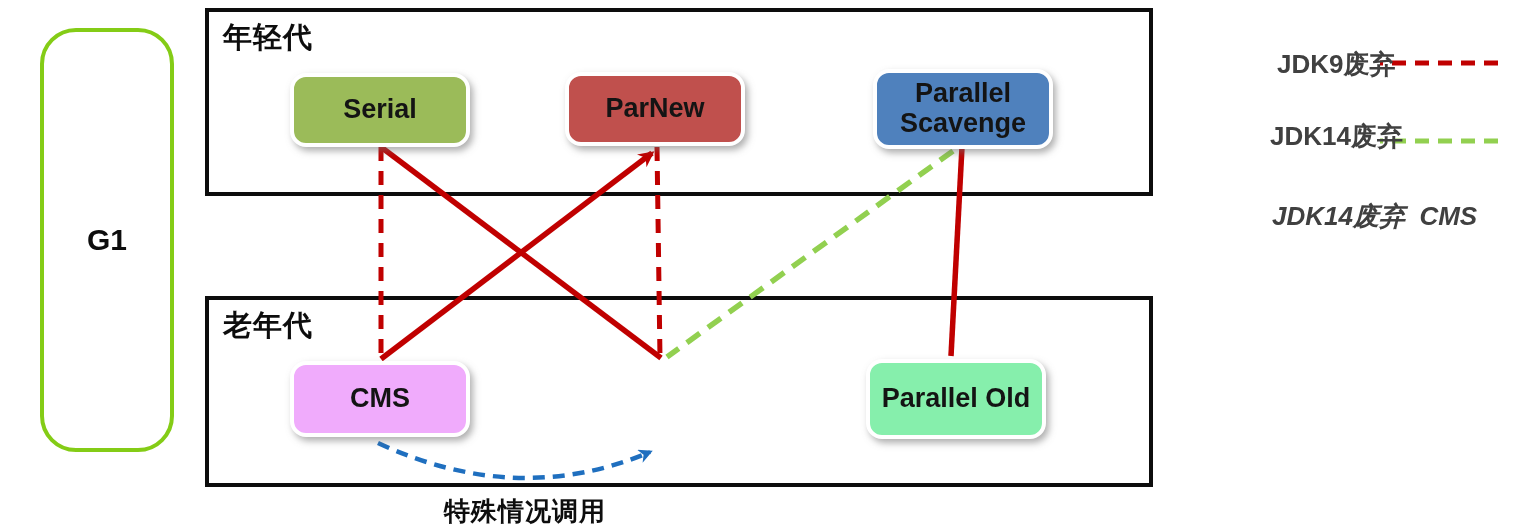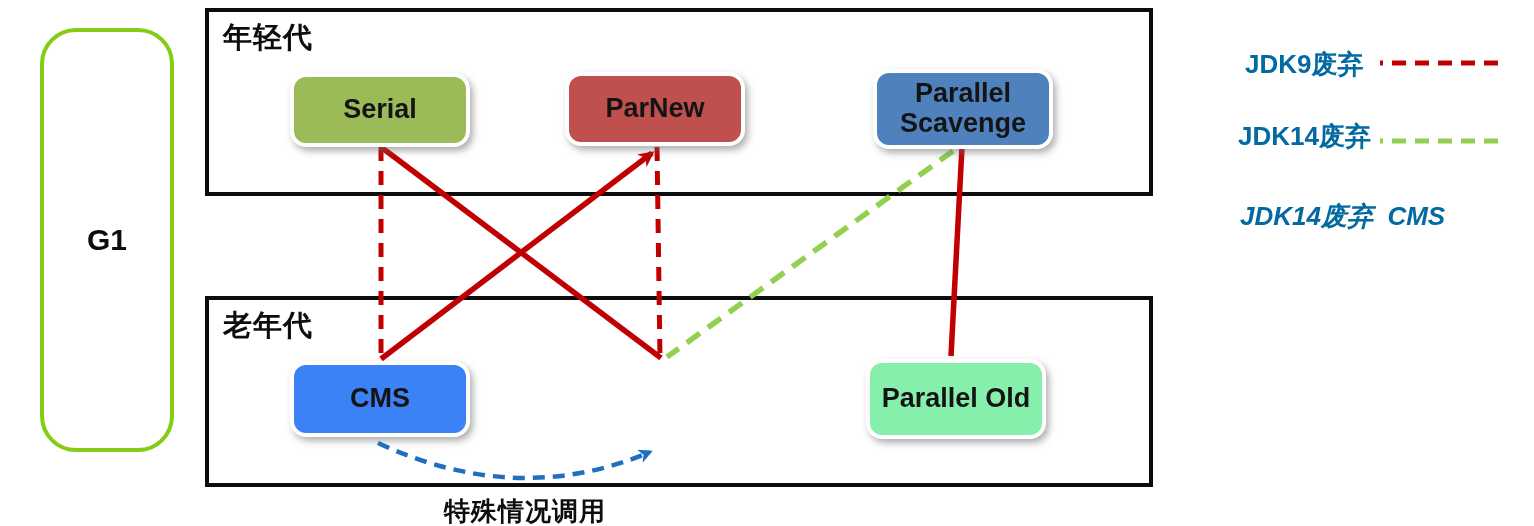--- a/index.html
+++ b/index.html
@@ -66,30 +66,31 @@
     display: flex; align-items: center; justify-content: center;
     text-align: center;
     font-size: 27px; font-weight: 700; color: #141414;
     line-height: 1.1;
     z-index: 3;
     padding: 2px 6px;
   }
   .node-serial        { left: 290px; top: 73px;  background: #9BBB59; }
   .node-parnew        { left: 565px; top: 72px;  background: #C0504D; }
   .node-pscavenge     { left: 873px; top: 69px;  height: 80px; background: #4F81BD; }
-  .node-cms           { left: 290px; top: 361px; height: 76px; background: #3b82f6; }
+  .node-cms           { left: 290px; top: 361px; height: 76px; background: #f0abfc; }
   .node-serialold     { left: 573px; top: 360px; width: 182px; height: 77px; background: #8064A2; }
   .node-parallelold   { left: 866px; top: 359px; height: 80px; background: #86efac; }
 
   
   .legend-label {
     position: absolute;
-    font-size: 26px; font-weight: 700; color: #0369a1;
+    font-size: 26px; font-weight: 700; color: #404040;
     white-space: pre;
     z-index: 3;
+    margin-left: 32px;
   }
   .legend-jdk9      { left: 1245px; top: 47px;  }
   .legend-jdk14     { left: 1238px; top: 119px; }
   .legend-jdk14cms  { left: 1240px; top: 199px; font-style: italic; }
 
   
   .annotation {
     position: absolute;
     left: 444px; top: 494px;
     font-size: 26px; font-weight: 700; color: #0d0d0d;

